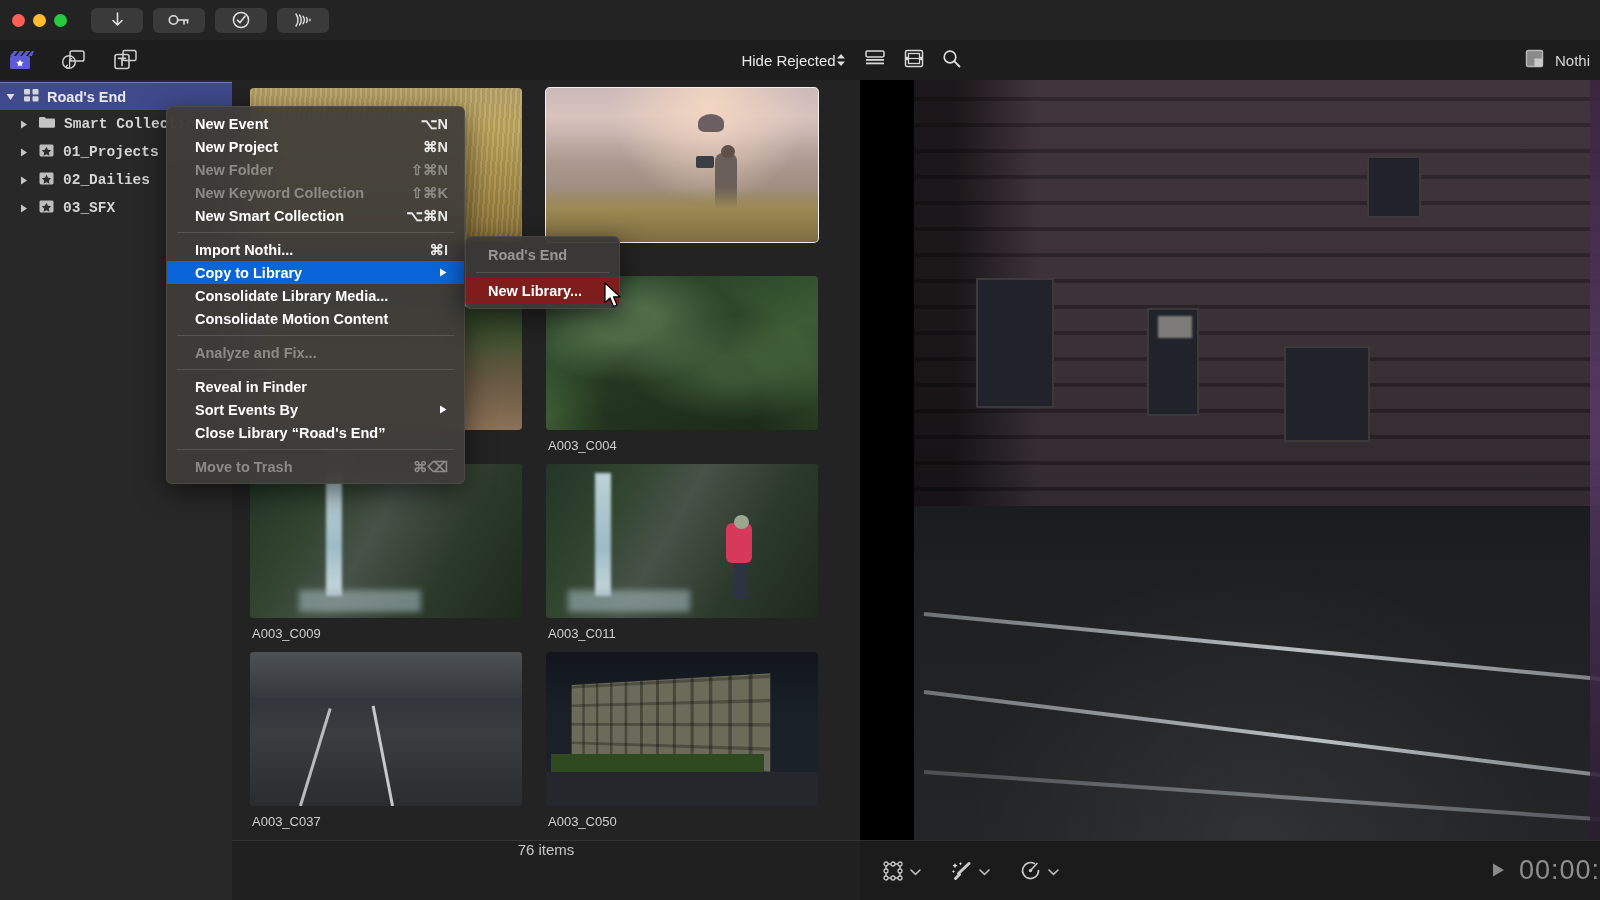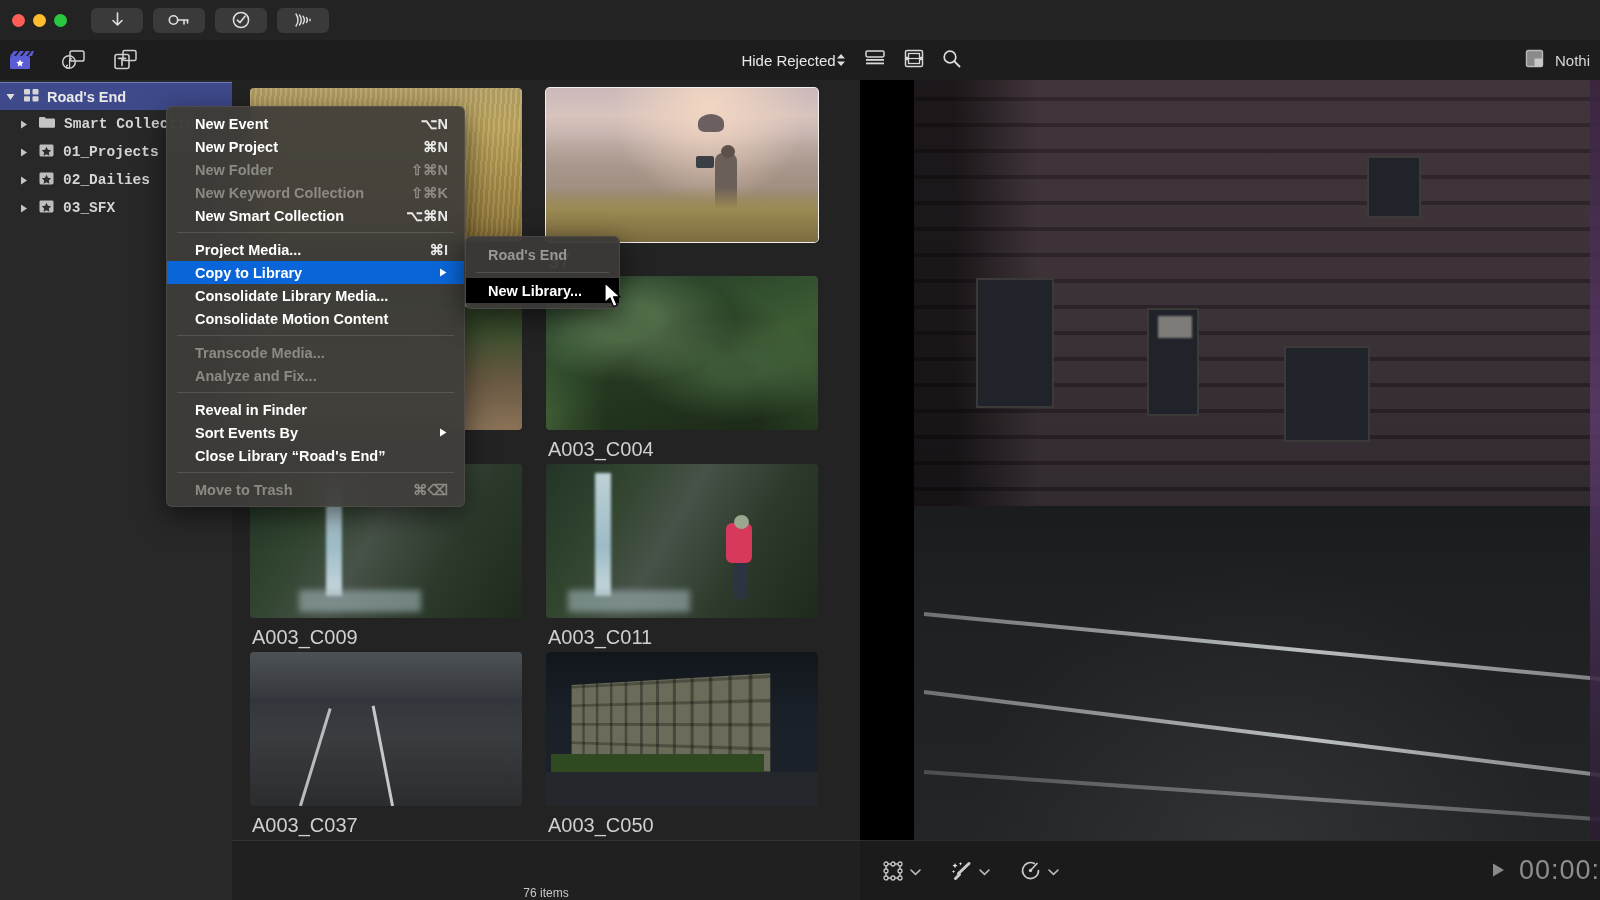--- a/index.html
+++ b/index.html
@@ -83,21 +83,21 @@
     display: grid; grid-template-columns: 296px 296px;
     column-gap: 0px; row-gap: 0px;
   }
   .cell { width: 296px; height: 188px; }
   .thumb {
     width: 272px; height: 154px; border-radius: 4px; overflow: hidden;
     position: relative; background: #333;
   }
   .thumb.sel { outline: 2px solid #f0f0f0; outline-offset: -1px; }
   .clipname {
-    color: #cfcfcf; font-size: 20px; margin-top: 8px; margin-left: 2px;
+    color: #cfcfcf; font-size: 13px; margin-top: 8px; margin-left: 2px;
     white-space: nowrap;
   }
 
   
   .sc { position: absolute; inset: 0; }
   .beach {
     background:
       radial-gradient(circle at 60% 12%, #f2d6c2 0%, rgba(242,214,194,0) 46%),
       linear-gradient(#cbb9ba 0%, #d8c3bd 18%, #c9b5b0 30%, #b9a79f 38%, #a8968c 52%, #9c8b7c 72%, #7e7158 100%);
   }
@@ -196,22 +196,22 @@
     height: 4px; transform-origin: left center;
   }
   .vdark-l { position:absolute; left:0; top:0; width:54px; height:760px; background:#000; }
   .vpurple { position:absolute; right:0; top:0; width:10px; height:760px;
     background: linear-gradient(#3a2340, #5a3a6a 45%, #2a1c30); opacity:.85;}
 
   
   .statusbar-browser {
     position: absolute; left: 232px; top: 840px; width: 628px; height: 60px;
     background: #202020;
-    display: flex; align-items: flex-end; justify-content: center;
-    color: #c8c8c8; font-size: 12px;
+    display: flex; align-items: flex-start; justify-content: center;
+    color: #c8c8c8; font-size: 15px;
     border-top: 1px solid #343434;
   }
   .statusbar-viewer {
     position: absolute; left: 860px; top: 840px; width: 740px; height: 60px;
     background: #1b1b1b;
     display: flex; align-items: center;
     border-top: 1px solid #2c2c2c;
   }
   .v-ctrls { display: flex; align-items: center; gap: 30px; padding-left: 22px; }
   .v-ctrl { display: flex; align-items: center; gap: 6px; }
@@ -253,21 +253,21 @@
     border-radius: 6px;
     box-shadow: 0 8px 28px rgba(0,0,0,.55);
     padding: 5px 0;
     border: 1px solid rgba(255,255,255,.07);
   }
   .smi {
     height: 25px; display:flex; align-items:center; padding: 0 12px 0 22px;
     font-size: 14.5px; font-weight: 700; color: #fff; white-space: nowrap;
   }
   .smi.dim { color: #9a9794; }
-  .smi.hl { background: #000000; }
+  .smi.hl { background: #7f1d1d; }
 
   .cursor { position: absolute; left: 604px; top: 282px; pointer-events: none; }
 </style>
 </head>
 <body>
 
 <div id="app">
 
   <div class="titlebar">
     <div class="traffic">
@@ -637,44 +637,41 @@
       <span class="sc-key">⇧⌘K</span>
     </div>
     <div class="mi">
       <span>New Smart Collection</span>
       <span class="sc-key">⌥⌘N</span>
     </div>
 
     <div class="msep"></div>
 
     <div class="mi">
-      <span>Project Media...</span>
+      <span>Import Nothi...</span>
       <span class="sc-key">⌘I</span>
     </div>
     <div class="mi hl">
       <span>Copy to Library</span>
       <span class="arrow">
         <svg width="10" height="11" viewBox="0 0 10 11">
             <path d="M2 1.5 L8.5 5.5 L2 9.5 Z" fill="#ffffff"></path>
           </svg>
       </span>
     </div>
     <div class="mi">
       <span>Consolidate Library Media...</span>
     </div>
     <div class="mi">
       <span>Consolidate Motion Content</span>
     </div>
 
     <div class="msep"></div>
 
     <div class="mi dim">
-      <span>Transcode Media...</span>
-    </div>
-    <div class="mi dim">
       <span>Analyze and Fix...</span>
     </div>
 
     <div class="msep"></div>
 
     <div class="mi">
       <span>Reveal in Finder</span>
     </div>
     <div class="mi">
       <span>Sort Events By</span>

